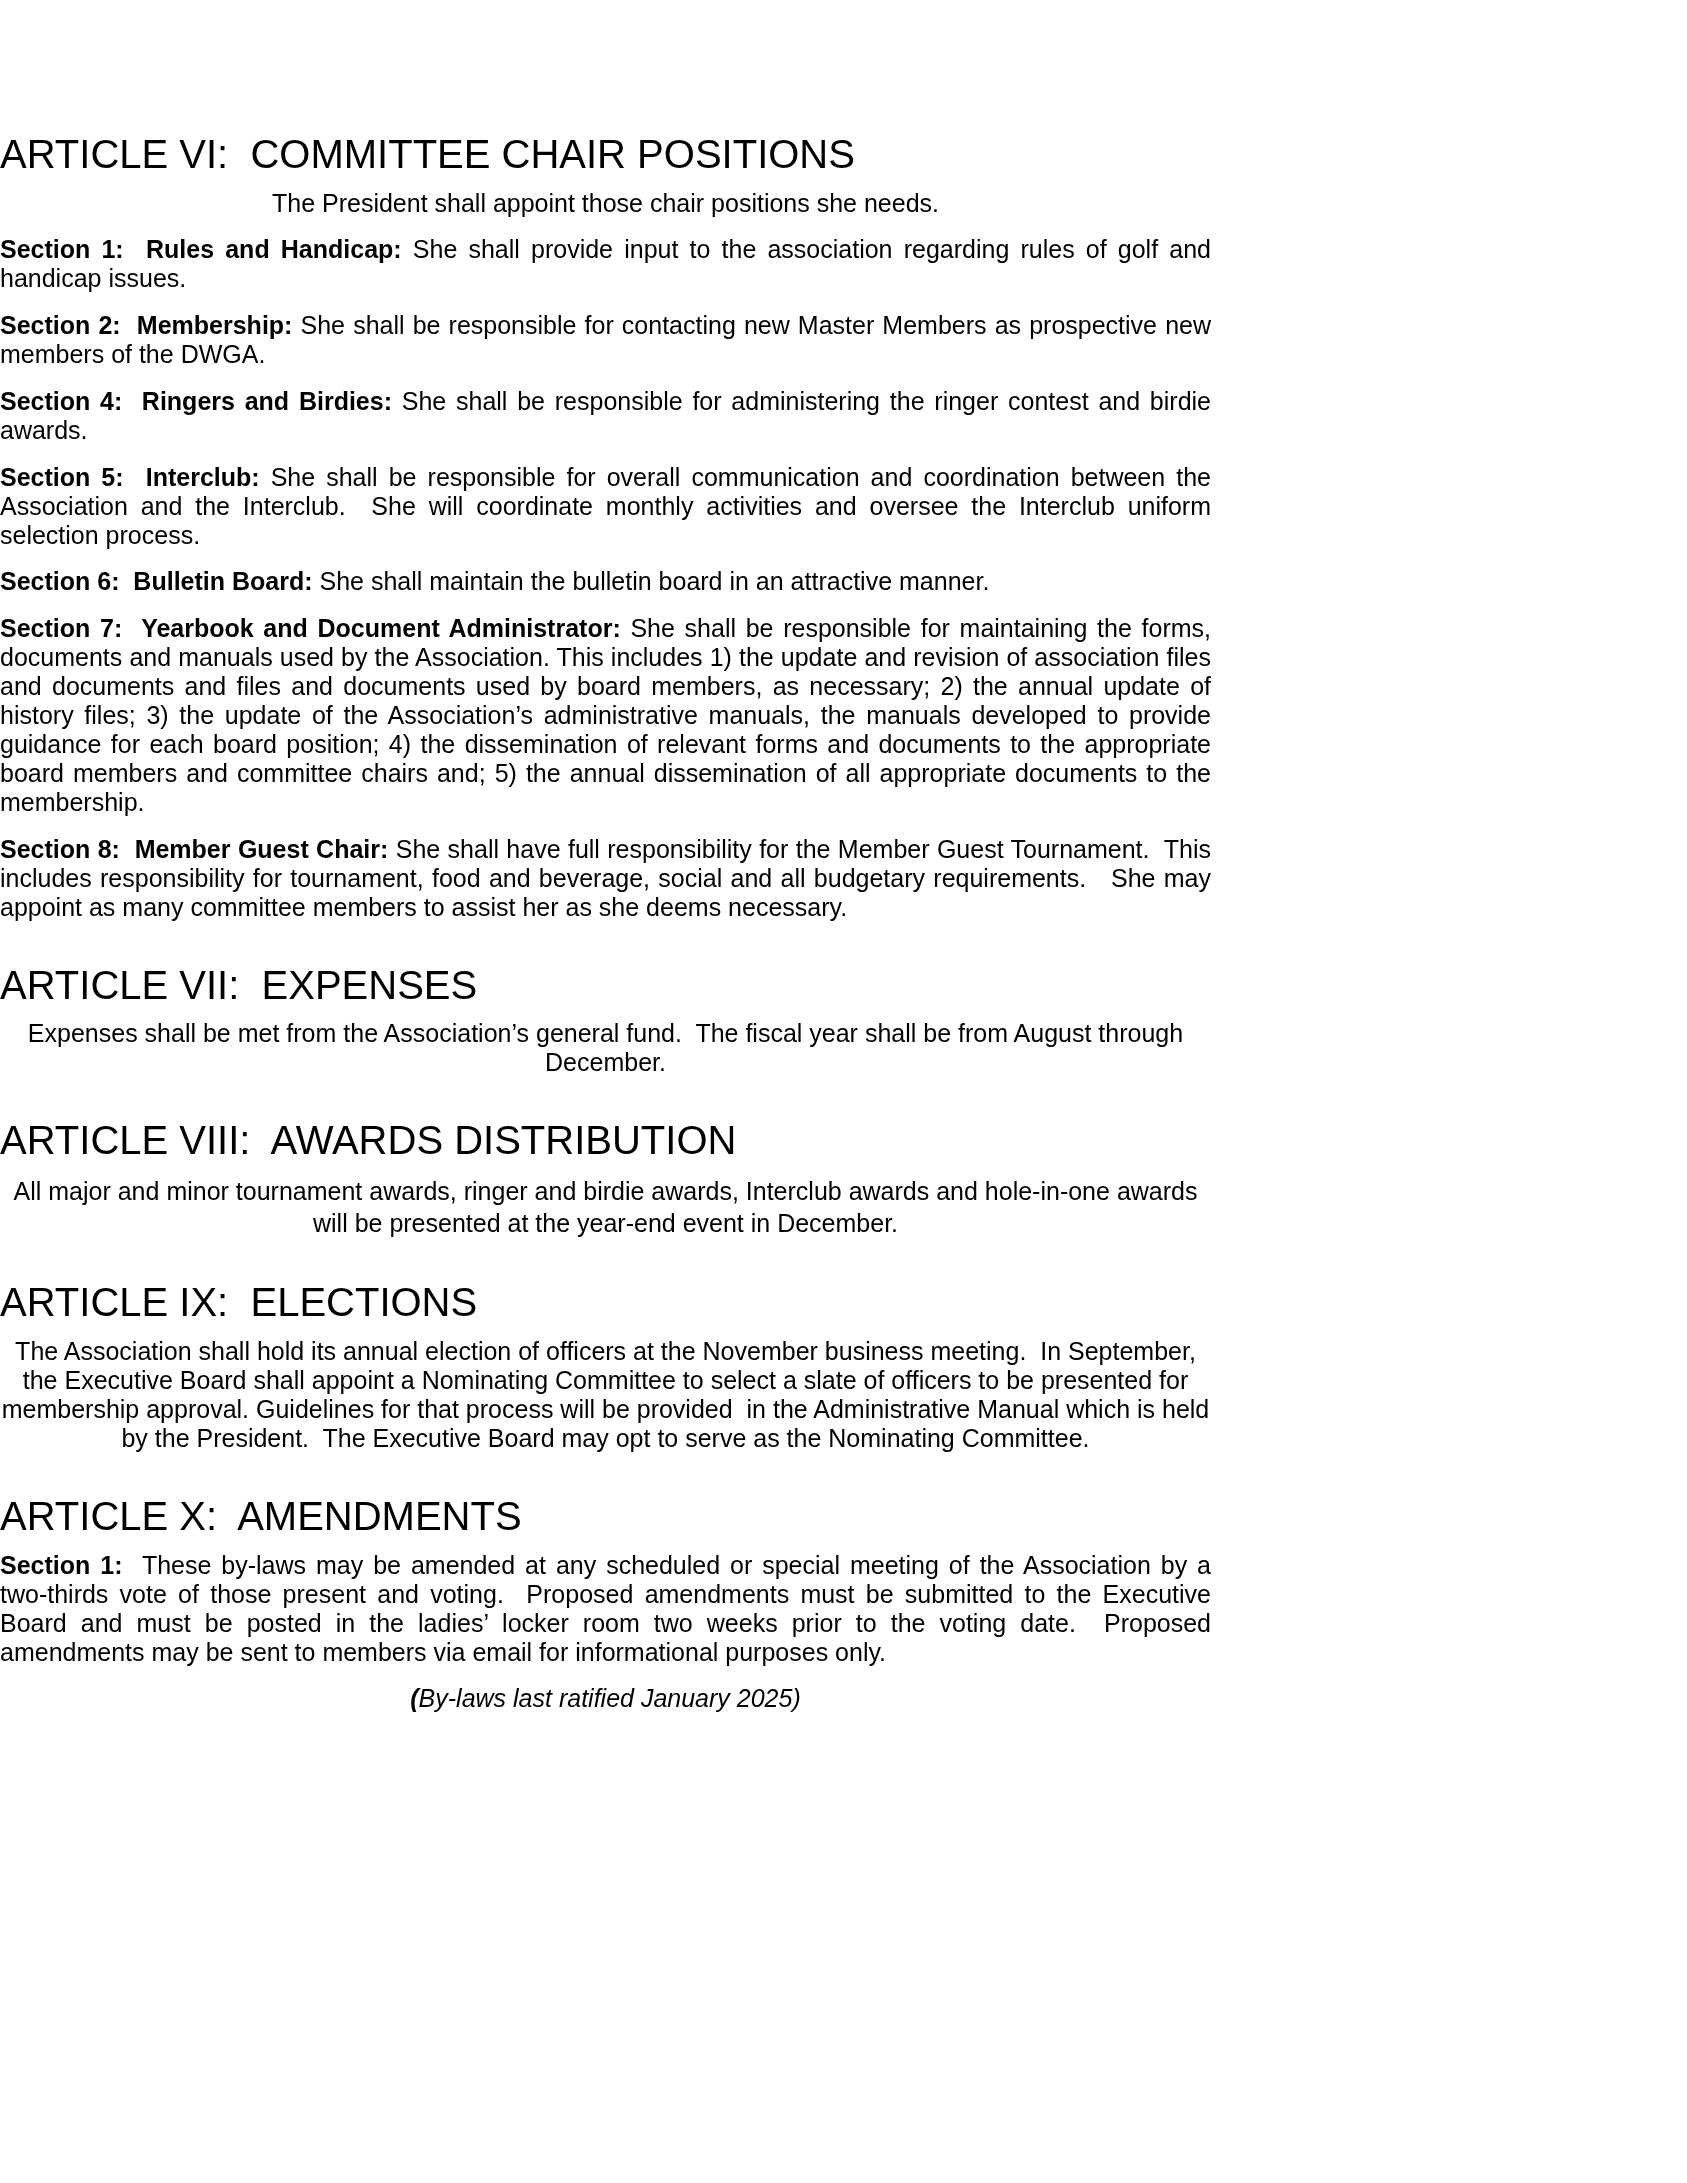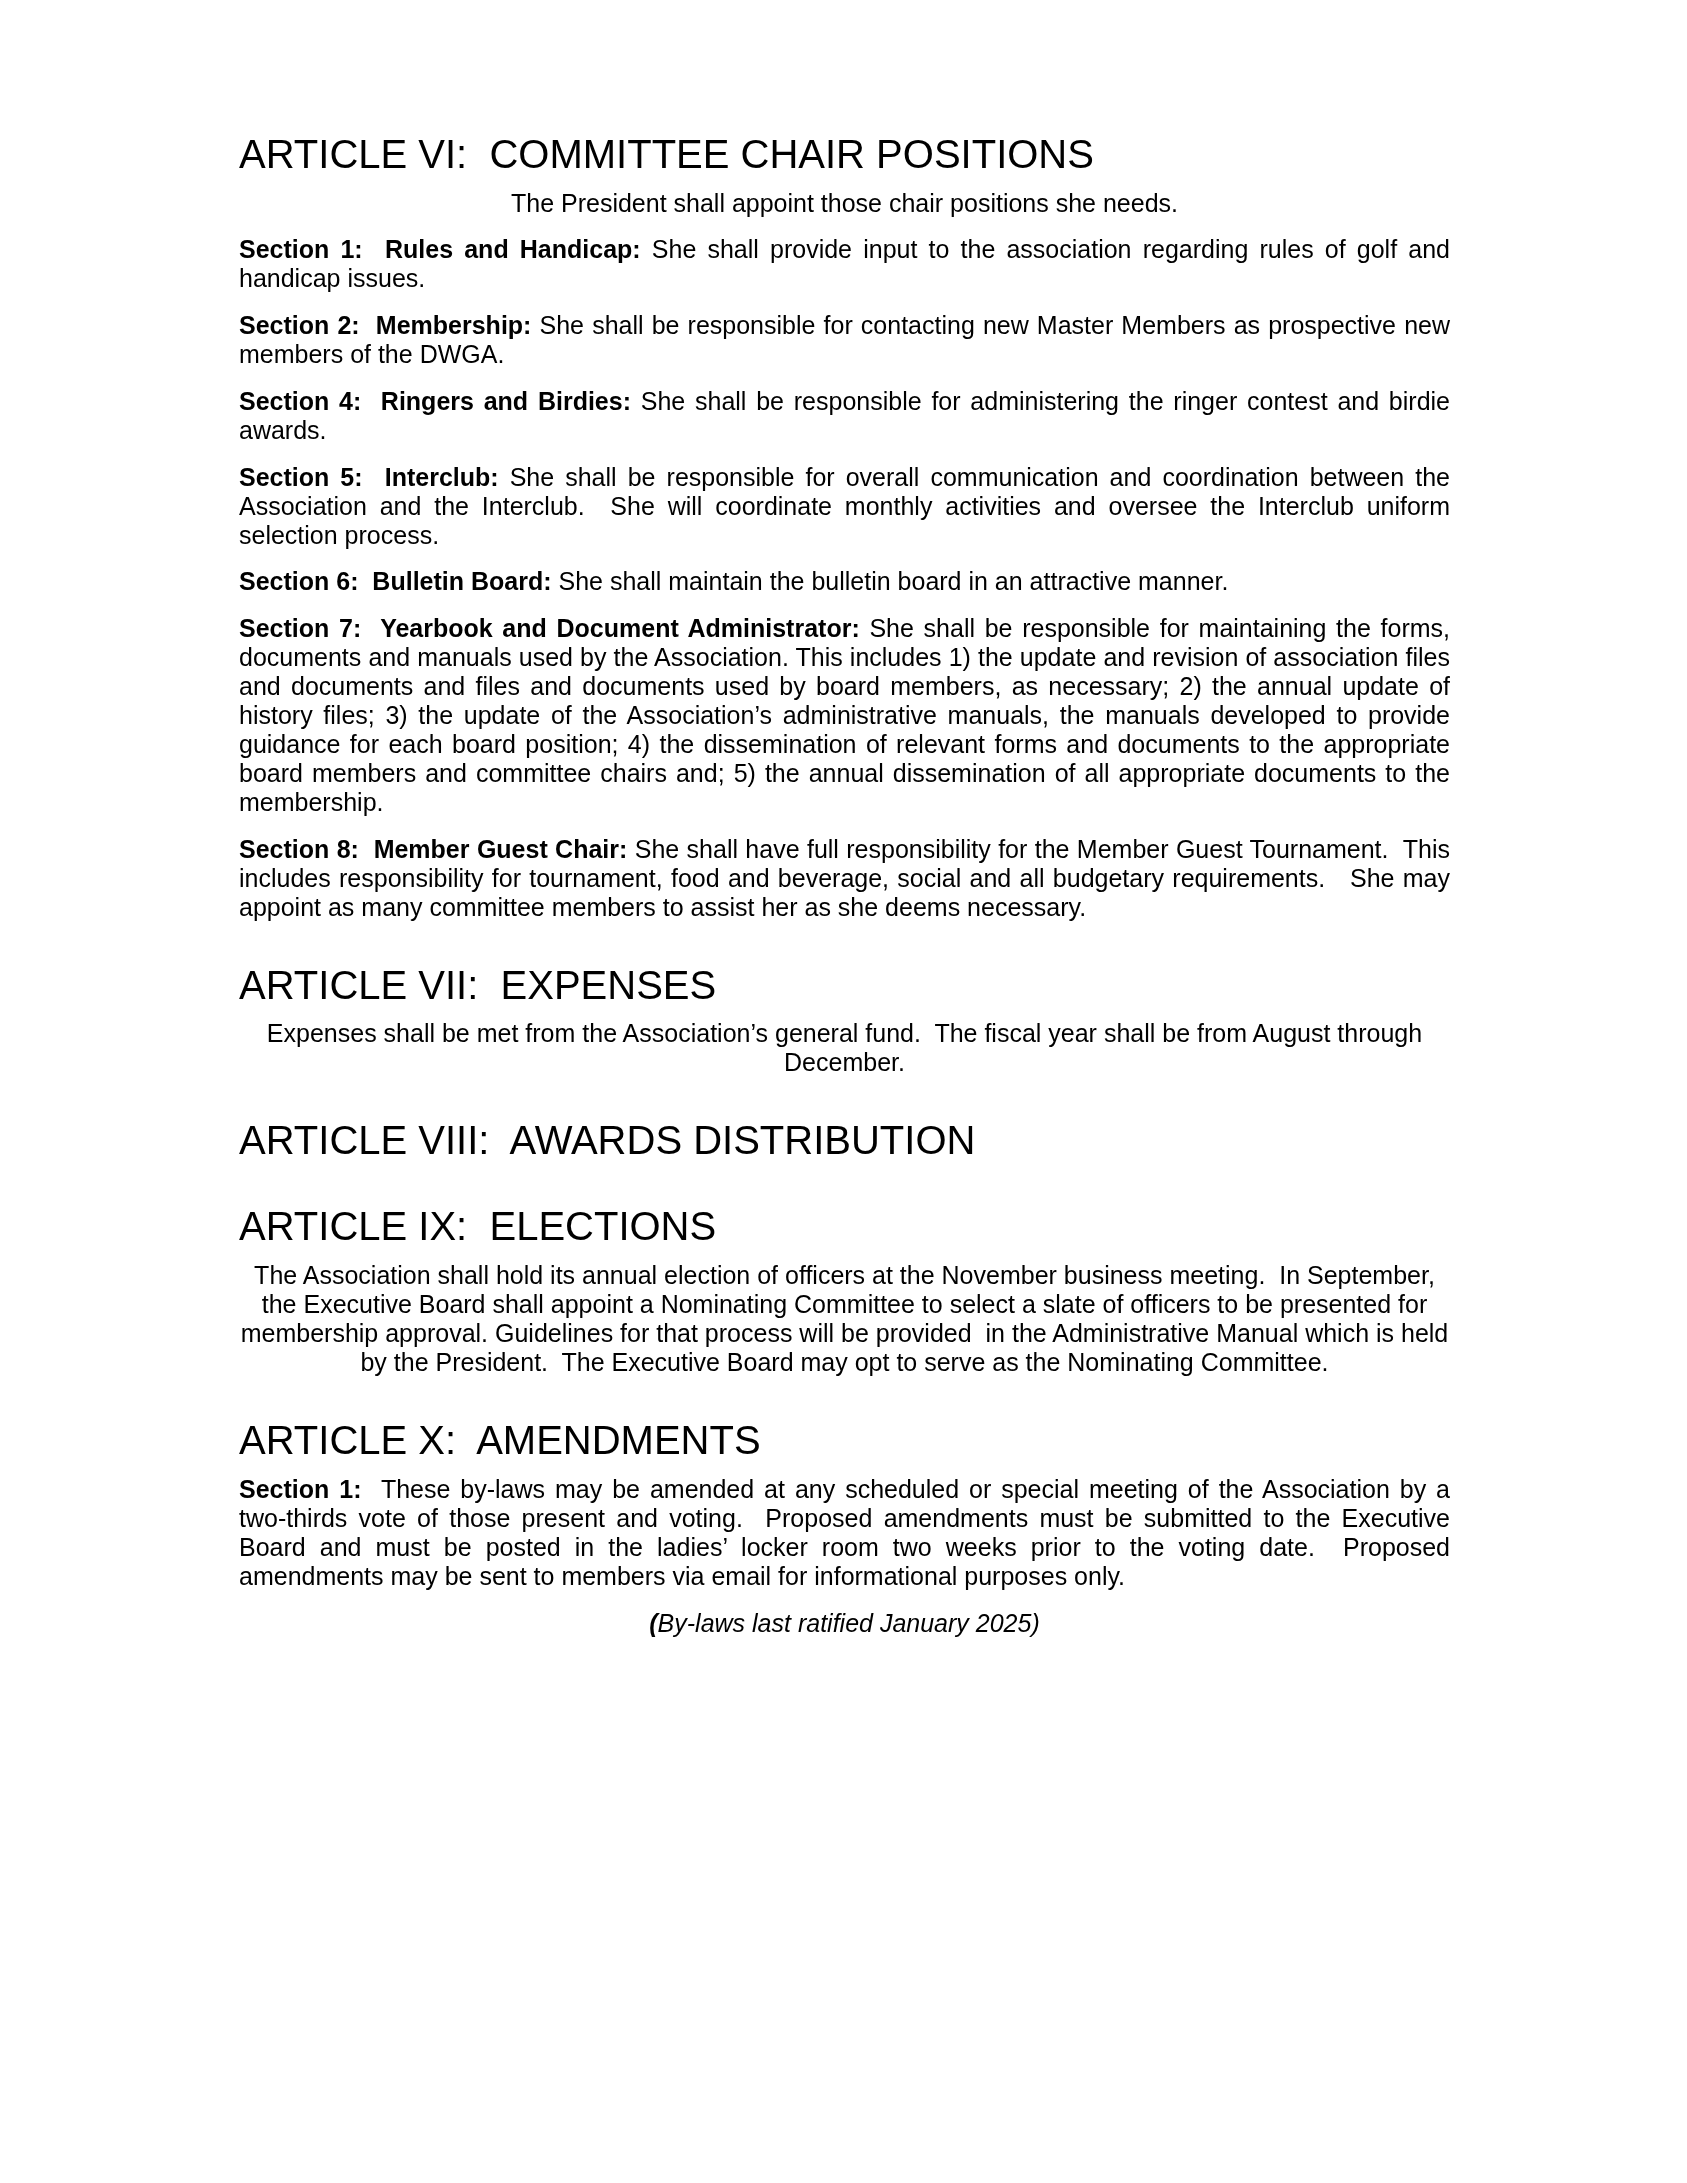--- a/index.html
+++ b/index.html
@@ -6,21 +6,20 @@
   .page {
     position: relative;
     width: 1687px;
     height: 2183px;
     background: #ffffff;
     color: #000000;
     font-family: "Liberation Sans", "DejaVu Sans", sans-serif;
     overflow: hidden;
   }
   .content {
-    margin-left: 239px;
     width: 1211px;
     padding-top: 131px;
     font-size: 25px;
     line-height: 29px;
   }
   h1.art-heading {
     font-size: 40px;
     line-height: 46px;
     font-weight: normal;
     margin: 40px 0 11.8px 0;
@@ -59,20 +58,22 @@
 
     <p class="sec"><b class="lead">Section 8:&nbsp; Member Guest Chair:</b><span> She shall have full responsibility for the Member Guest Tournament.&nbsp; This includes responsibility for tournament, food and beverage, social and all budgetary requirements.&nbsp;&nbsp; She may appoint as many committee members to assist her as she deems necessary.</span></p>
 
     <h1 class="art-heading">ARTICLE VII:&nbsp; EXPENSES</h1>
 
     <p class="plain">Expenses shall be met from the Association’s general fund.  The fiscal year shall be from August through
 December.</p>
 
     <h1 class="art-heading">ARTICLE VIII:&nbsp; AWARDS DISTRIBUTION</h1>
 
+    <p class="plain loose">All major and minor tournament awards, ringer and birdie awards, Interclub awards and hole-in-one awards
+will be presented at the year-end event in December.</p>
 
     <h1 class="art-heading">ARTICLE IX:&nbsp; ELECTIONS</h1>
 
     <p class="plain">The Association shall hold its annual election of officers at the November business meeting.  In September,
 the Executive Board shall appoint a Nominating Committee to select a slate of officers to be presented for
 membership approval. Guidelines for that process will be provided  in the Administrative Manual which is held
 by the President.  The Executive Board may opt to serve as the Nominating Committee.</p>
 
     <h1 class="art-heading">ARTICLE X:&nbsp; AMENDMENTS</h1>
 

